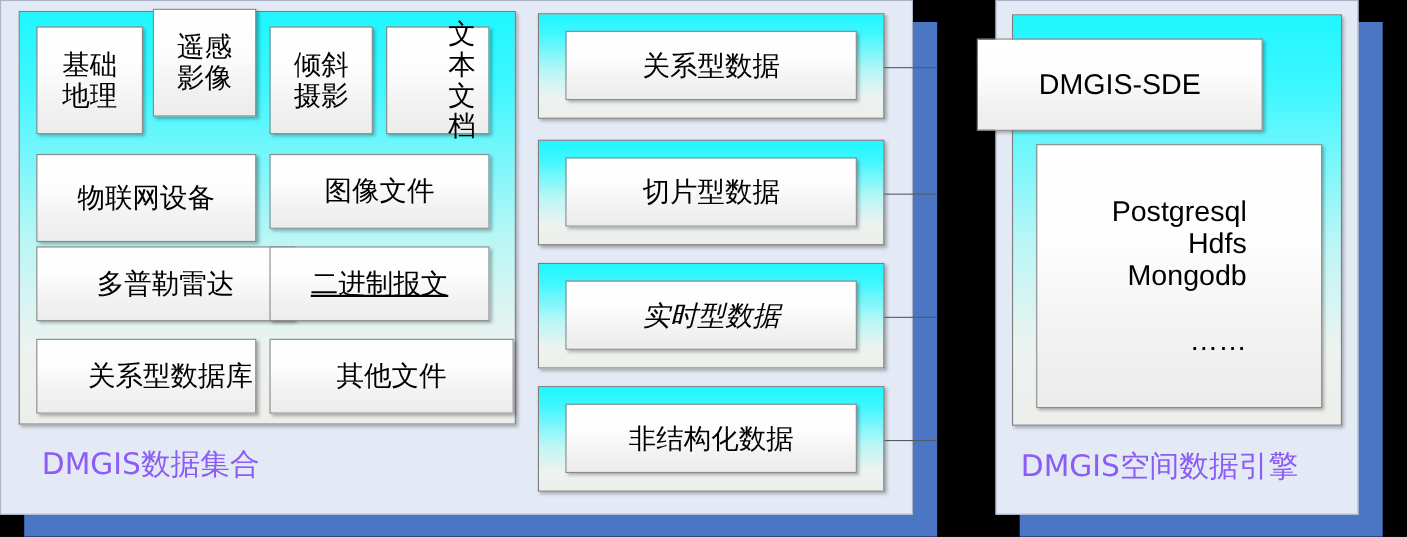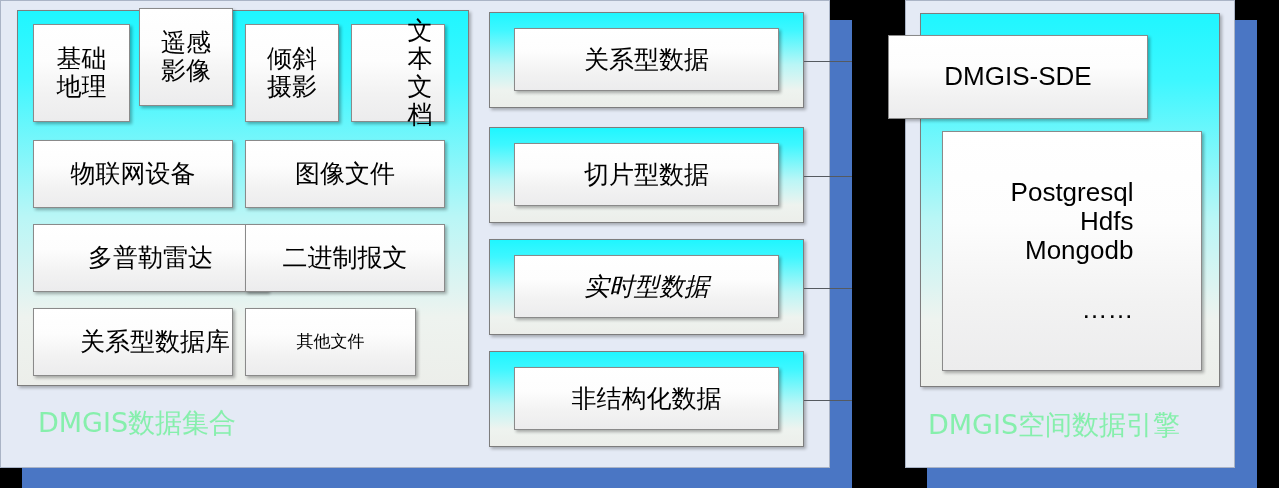--- a/index.html
+++ b/index.html
@@ -41,21 +41,21 @@
     color:#000;
     line-height:1.12;
     white-space:pre-line;
   }
 
   .cn{font-family:"DejaVu Sans","Liberation Sans",sans-serif;}
 
   
   .caption{
     position:absolute;
-    color:#86efac;
+    color:#8b5cf6;
     font-size:27px;
     font-family:"DejaVu Sans","Liberation Sans",sans-serif;
     white-space:nowrap;
     line-height:1;
   }
 
   
   .connector{
     position:absolute;
     height:1px;
@@ -75,28 +75,28 @@
 
 <div class="chip cn" style="left:33px;top:24px;width:97px;height:98px;font-size:25px;">基础
 地理</div>
 <div class="chip cn" style="left:139px;top:8px;width:94px;height:98px;font-size:25px;">遥感
 影像</div>
 <div class="chip cn" style="left:245px;top:24px;width:94px;height:98px;font-size:25px;">倾斜
 摄影</div>
 <div class="chip cn" style="left:351px;top:24px;width:94px;height:98px;font-size:25px;padding-left:44px;">文本
 文档</div>
 
-<div class="chip cn" style="left:33px;top:140px;width:200px;height:68px;font-size:25px;">物联网设备</div>
+<div class="chip cn" style="left:33px;top:140px;width:200px;height:80px;font-size:25px;">物联网设备</div>
 <div class="chip cn" style="left:245px;top:140px;width:200px;height:68px;font-size:25px;">图像文件</div>
 
 <div class="chip cn" style="left:33px;top:224px;width:235px;height:68px;font-size:25px;">多普勒雷达</div>
-<div class="chip cn" style="left:245px;top:224px;width:200px;height:68px;font-size:25px;">二进制报文</div>
+<div class="chip cn" style="left:245px;top:224px;width:200px;height:68px;font-size:25px;text-decoration:underline;">二进制报文</div>
 
 <div class="chip cn" style="left:33px;top:308px;width:200px;height:68px;font-size:25px;padding-left:44px;">关系型数据库</div>
-<div class="chip cn" style="left:245px;top:308px;width:171px;height:68px;font-size:17px;">其他文件</div>
+<div class="chip cn" style="left:245px;top:308px;width:222px;height:68px;font-size:25px;">其他文件</div>
 
 <div class="caption" style="left:38px;top:409px;">DMGIS数据集合</div>
 
 <div class="cyan-group" style="left:489px;top:12px;width:315px;height:96px;"></div>
 <div class="chip cn" style="left:514px;top:28px;width:265px;height:63px;font-size:25px;">关系型数据</div>
 
 <div class="cyan-group" style="left:489px;top:127px;width:315px;height:96px;"></div>
 <div class="chip cn" style="left:514px;top:143px;width:265px;height:63px;font-size:25px;">切片型数据</div>
 
 <div class="cyan-group" style="left:489px;top:239px;width:315px;height:96px;"></div>

